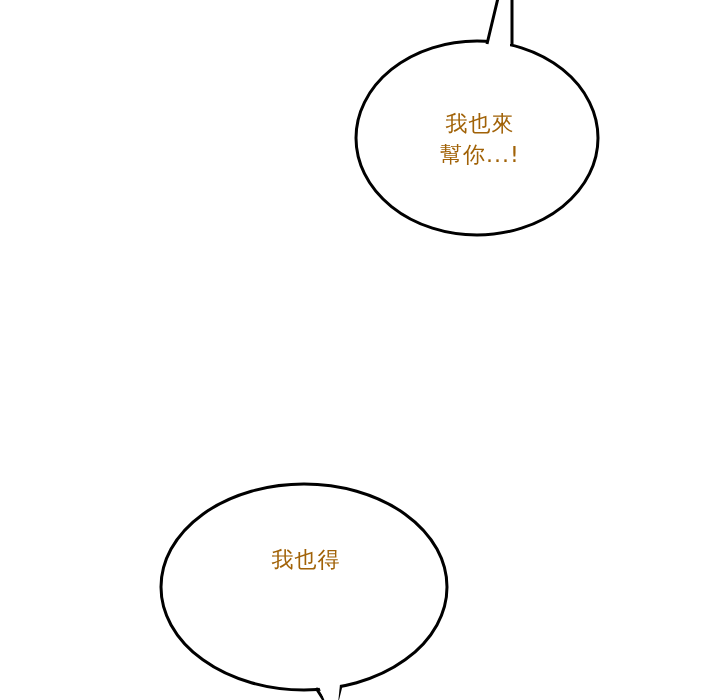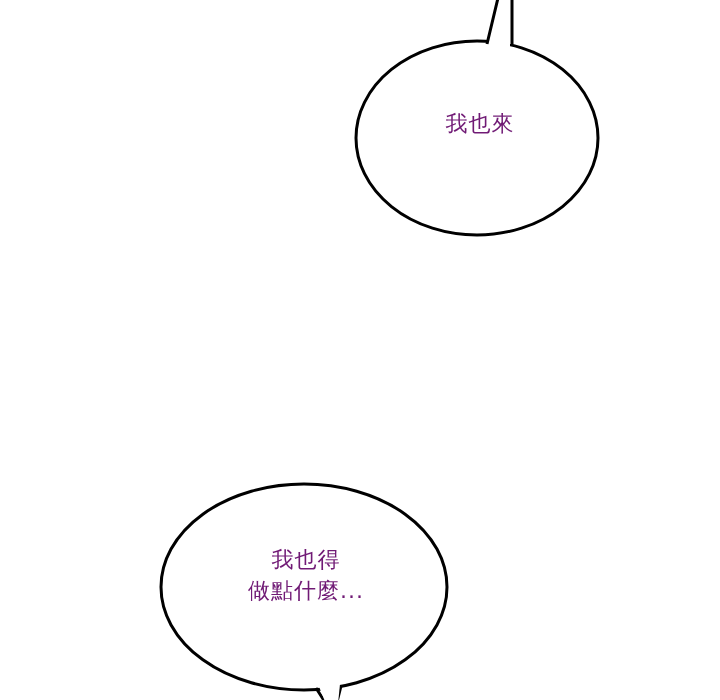--- a/index.html
+++ b/index.html
@@ -1,18 +1,18 @@
 <!DOCTYPE html>
 <html><head>
 <meta charset="utf-8">
 <style>
   html, body { margin:0; padding:0; background:#ffffff; }
   body { width:720px; height:700px; position:relative; overflow:hidden; font-family:"DejaVu Sans", sans-serif; }
   svg.bubbles { position:absolute; left:0; top:0; }
-  .text { position:absolute; color:#701a75; font-size:22px; line-height:31px; text-align:center; white-space:nowrap; letter-spacing:1px; }
+  .text { position:absolute; color:#a16207; font-size:22px; line-height:31px; text-align:center; white-space:nowrap; letter-spacing:1px; }
 </style>
 </head>
 <body>
 
 <svg class="bubbles" width="720" height="700" viewBox="0 0 720 700">
 
   <g>
     <ellipse cx="477" cy="138" rx="121" ry="97" fill="#fff" stroke="#000" stroke-width="3"></ellipse>
     <path d="M487 44 L498 -2 L512 -2 L512 44" fill="#fff" stroke="#000" stroke-width="3" stroke-linejoin="round"></path>
     <rect x="490" y="38" width="20" height="10" fill="#fff"></rect>
@@ -20,18 +20,18 @@
 
   <g>
     <ellipse cx="304" cy="587" rx="143" ry="103" fill="#fff" stroke="#000" stroke-width="3"></ellipse>
     <path d="M316 688 L325 702 M337 702 L341 686" fill="none" stroke="#000" stroke-width="3"></path>
     <path d="M318 684 L326 704 L338 704 L340 684 Z" fill="#fff"></path>
   </g>
 </svg>
 
 <div class="text" style="left:437px; top:108px; width:86px;">
   <div>我也來</div>
+  <div>幫你...!</div>
 </div>
 
 <div class="text" style="left:236px; top:544px; width:140px;">
   <div>我也得</div>
-  <div>做點什麼...</div>
 </div>
 
 </body></html>

